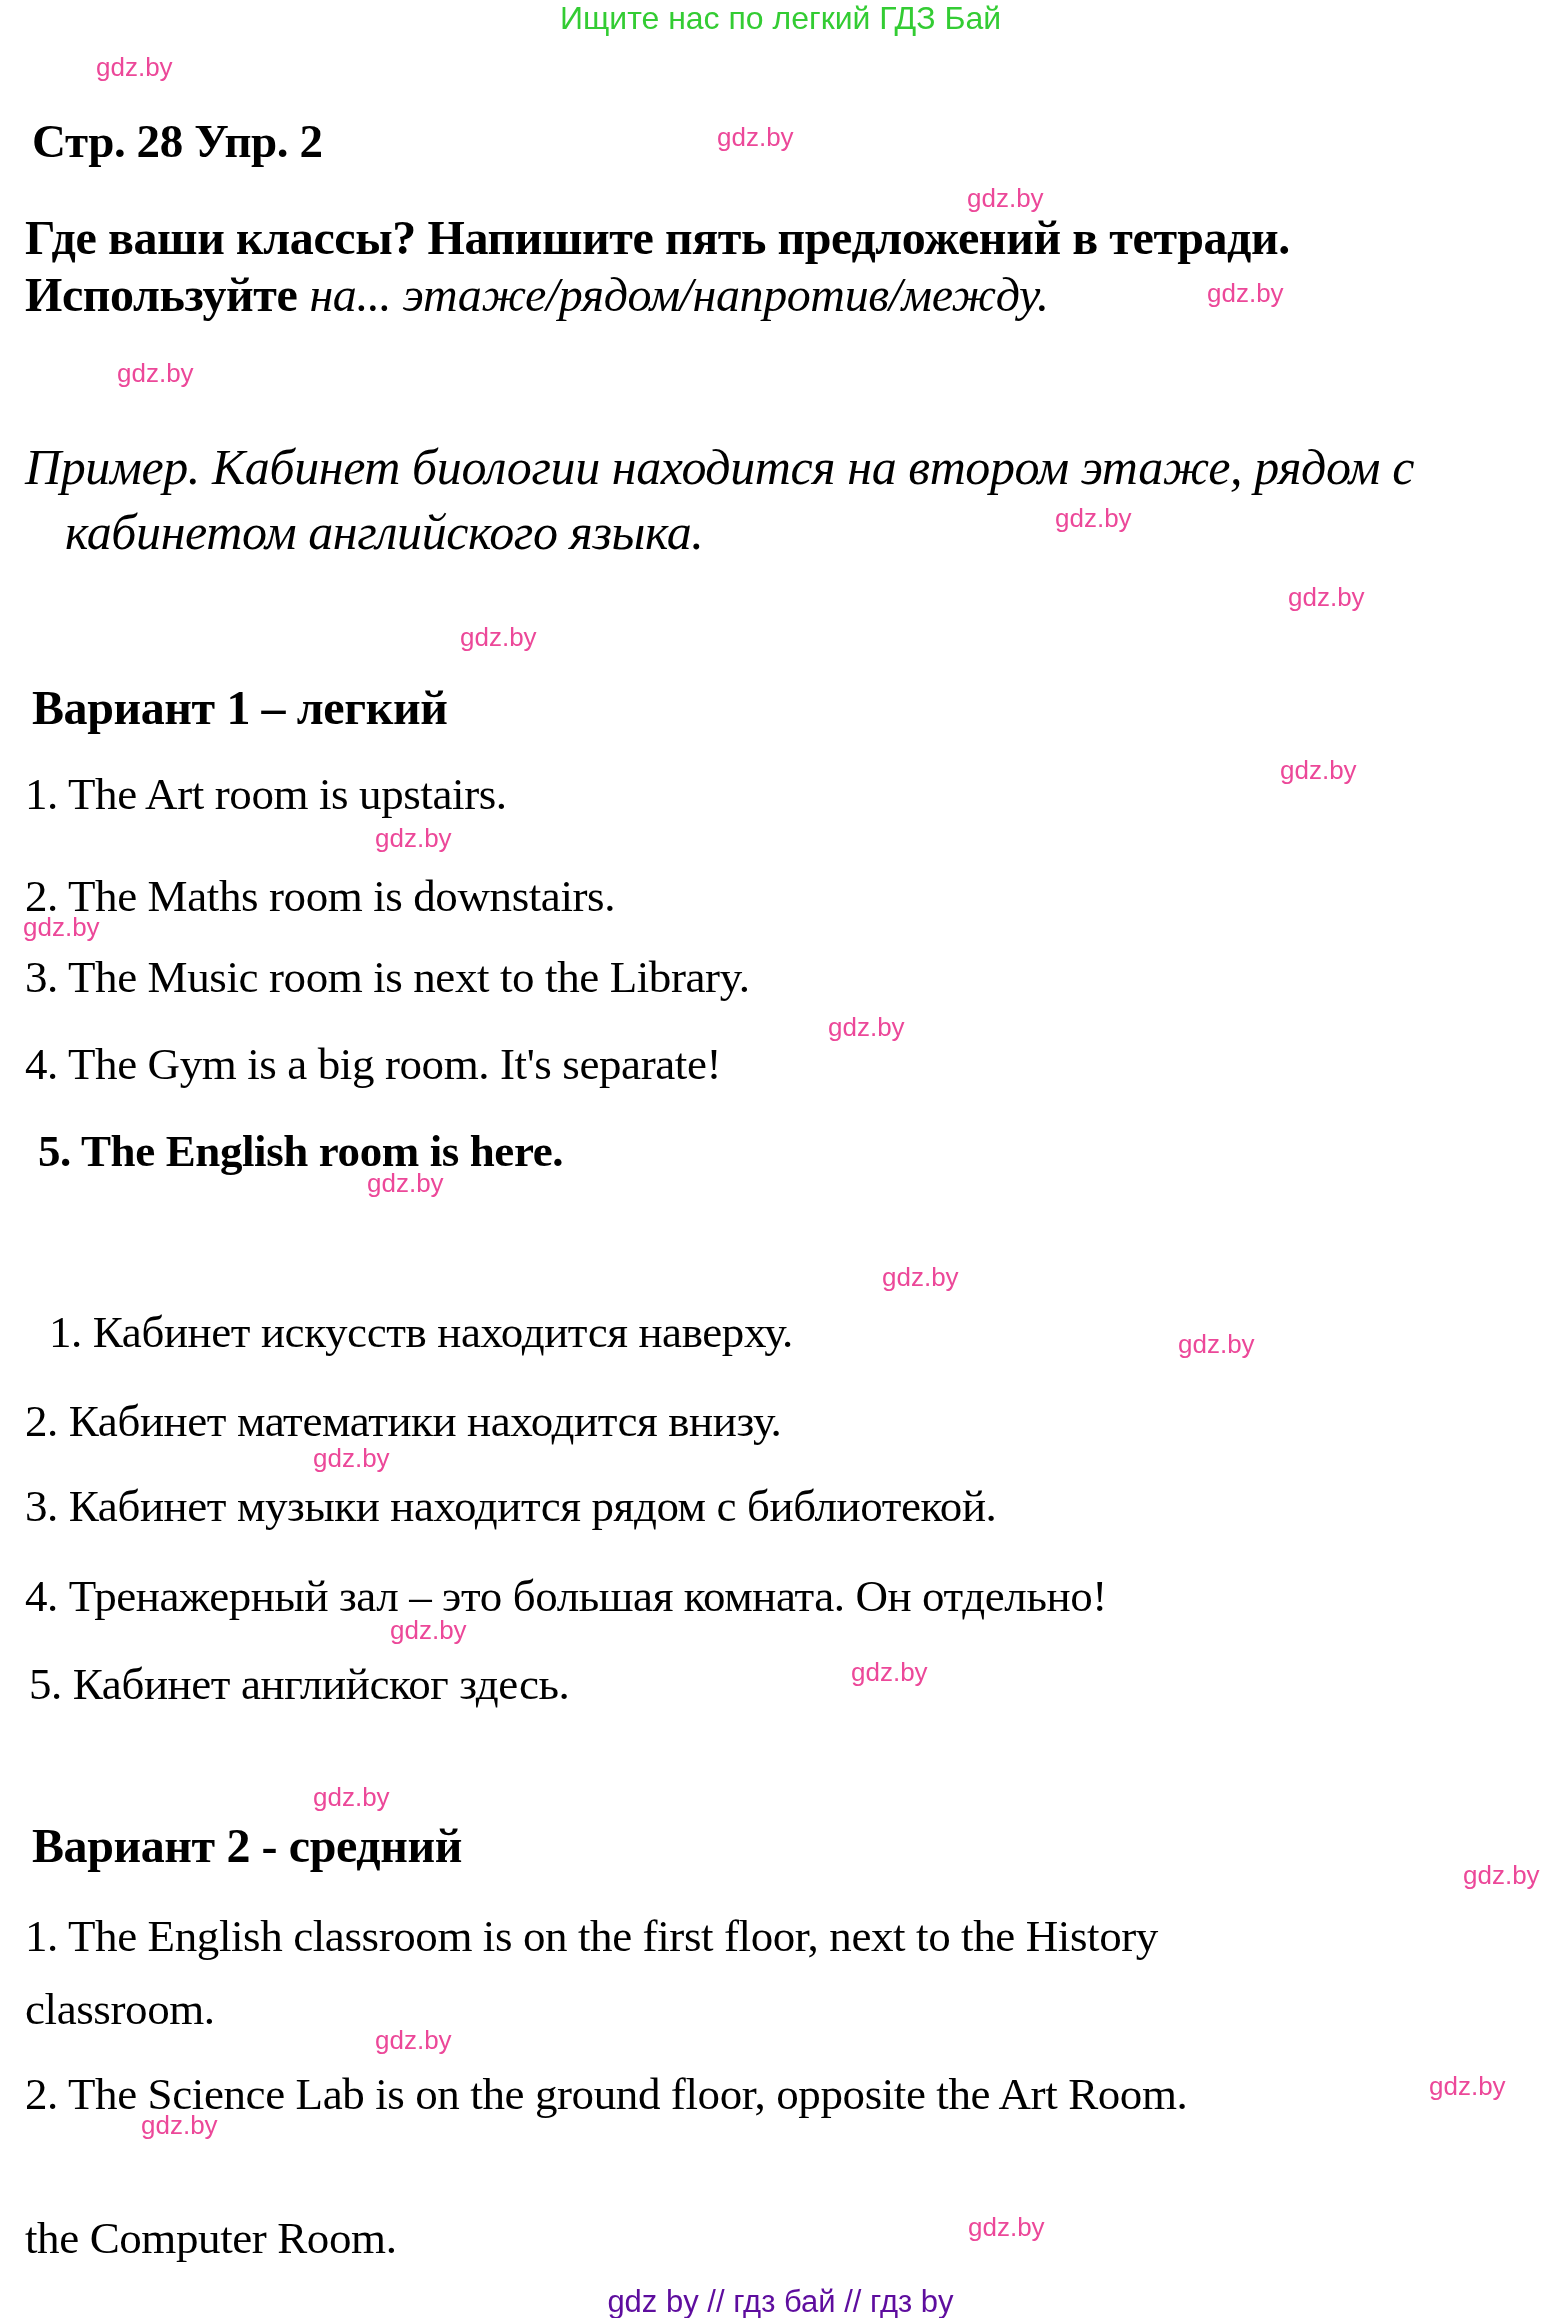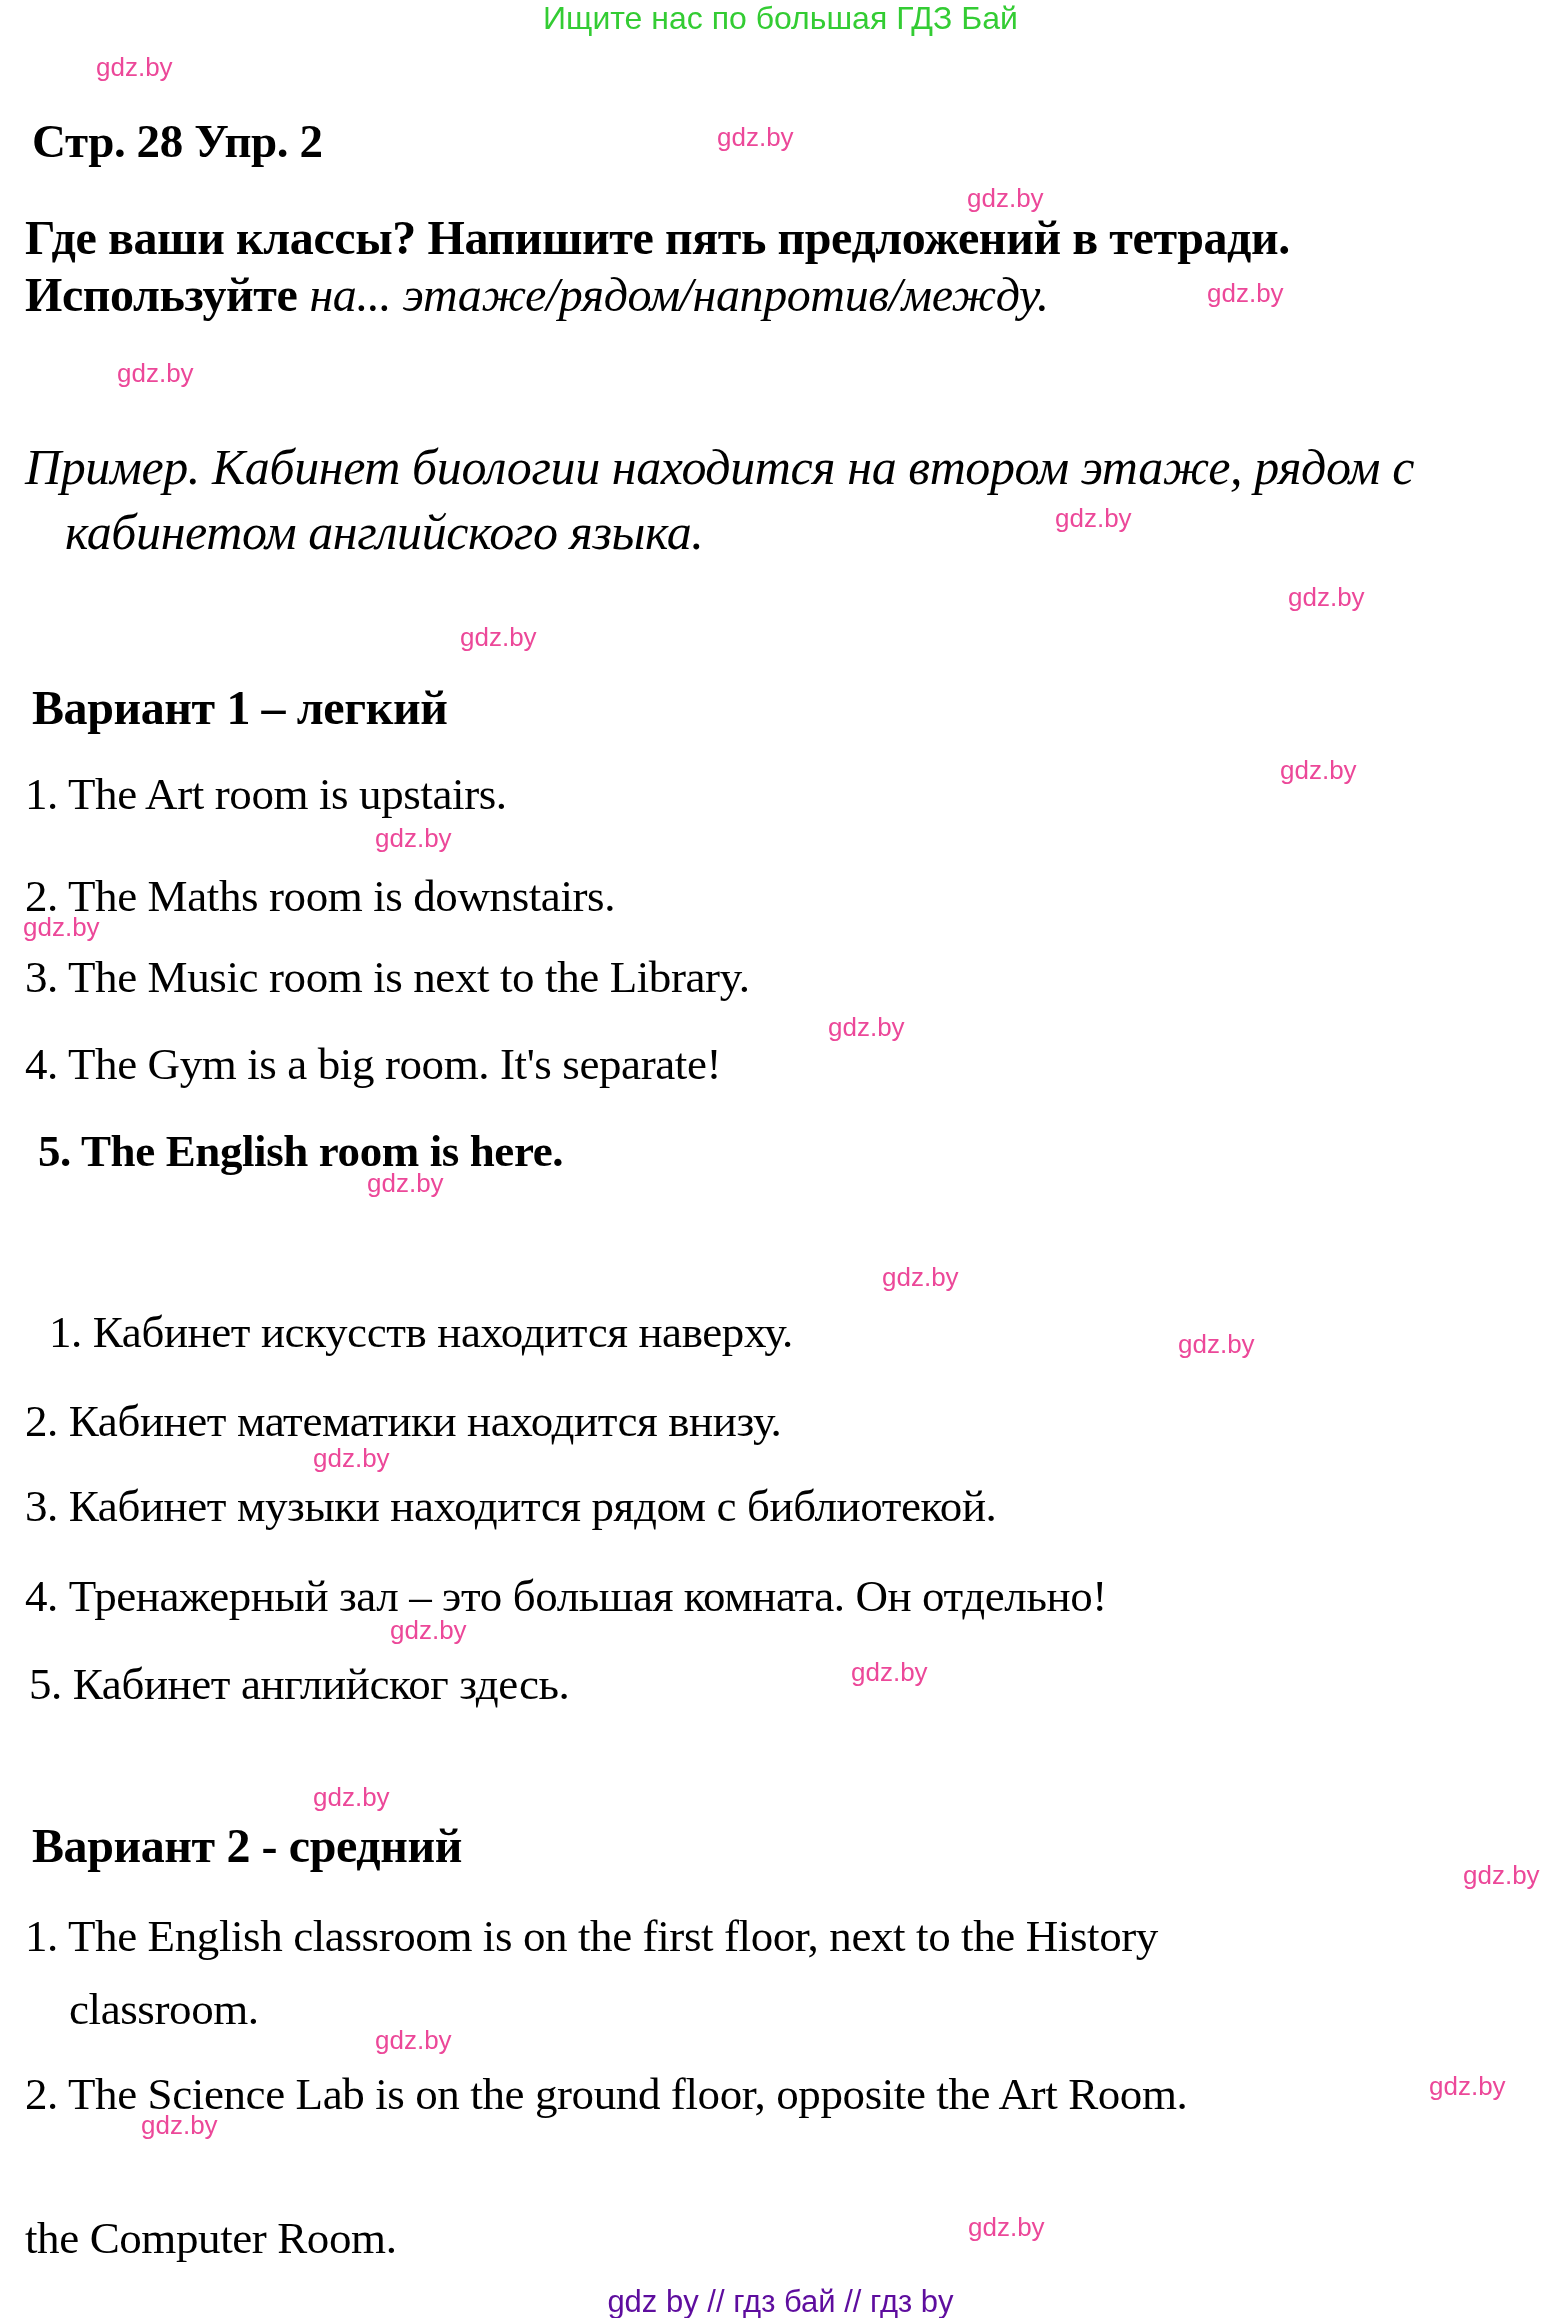--- a/index.html
+++ b/index.html
@@ -39,21 +39,21 @@
     font-size:26px;
     color:#ec4899;
     white-space:nowrap;
   }
 </style>
 </head>
 <body>
 
 <div class="page">
 
-  <div class="banner banner-top">Ищите нас по большая ГДЗ Бай</div>
+  <div class="banner banner-top">Ищите нас по легкий ГДЗ Бай</div>
 
   <div class="line title-line" style="left:32px; top:116px;">Стр. 28 Упр. 2</div>
 
   <div class="line intro-line" style="left:25px; top:212px;">Где ваши классы? Напишите пять предложений в тетради.</div>
 
   <div class="line intro-line" style="left:25px; top:269px;"><span>Используйте</span><span class="use-italic">на... этаже/рядом/напротив/между.</span></div>
 
   <div class="line example-line" style="left:25px; top:440px;">Пример. Кабинет биологии находится на втором этаже, рядом с</div>
   <div class="line example-line" style="left:25px; top:505px;margin-left:40px;">кабинетом английского языка.</div>
 
@@ -67,21 +67,21 @@
 
   <div class="line" style="left:25px; top:1308px;margin-left:24px;">1. Кабинет искусств находится наверху.</div>
   <div class="line" style="left:25px; top:1397px;">2. Кабинет математики находится внизу.</div>
   <div class="line" style="left:25px; top:1482px;">3. Кабинет музыки находится рядом с библиотекой.</div>
   <div class="line" style="left:25px; top:1572px;">4. Тренажерный зал – это большая комната. Он отдельно!</div>
   <div class="line" style="left:29px; top:1660px;">5. Кабинет английског здесь.</div>
 
   <div class="line section-heading" style="left:32px; top:1820px;">Вариант 2 - средний</div>
 
   <div class="line" style="left:25px; top:1912px;">1. The English classroom is on the first floor, next to the History</div>
-  <div class="line" style="left:25px; top:1985px;margin-left:44px;">classroom.</div>
+  <div class="line" style="left:25px; top:1985px;">classroom.</div>
   <div class="line" style="left:25px; top:2070px;">2. The Science Lab is on the ground floor, opposite the Art Room.</div>
   <div class="line" style="left:25px; top:2214px;">the Computer Room.</div>
 
   <div id="watermarks">
       <span class="wm" style="left: 96px; top: 52px;">gdz.by</span>
       <span class="wm" style="left: 717px; top: 122px;">gdz.by</span>
       <span class="wm" style="left: 967px; top: 183px;">gdz.by</span>
       <span class="wm" style="left: 1207px; top: 278px;">gdz.by</span>
       <span class="wm" style="left: 117px; top: 358px;">gdz.by</span>
       <span class="wm" style="left: 1055px; top: 503px;">gdz.by</span>

